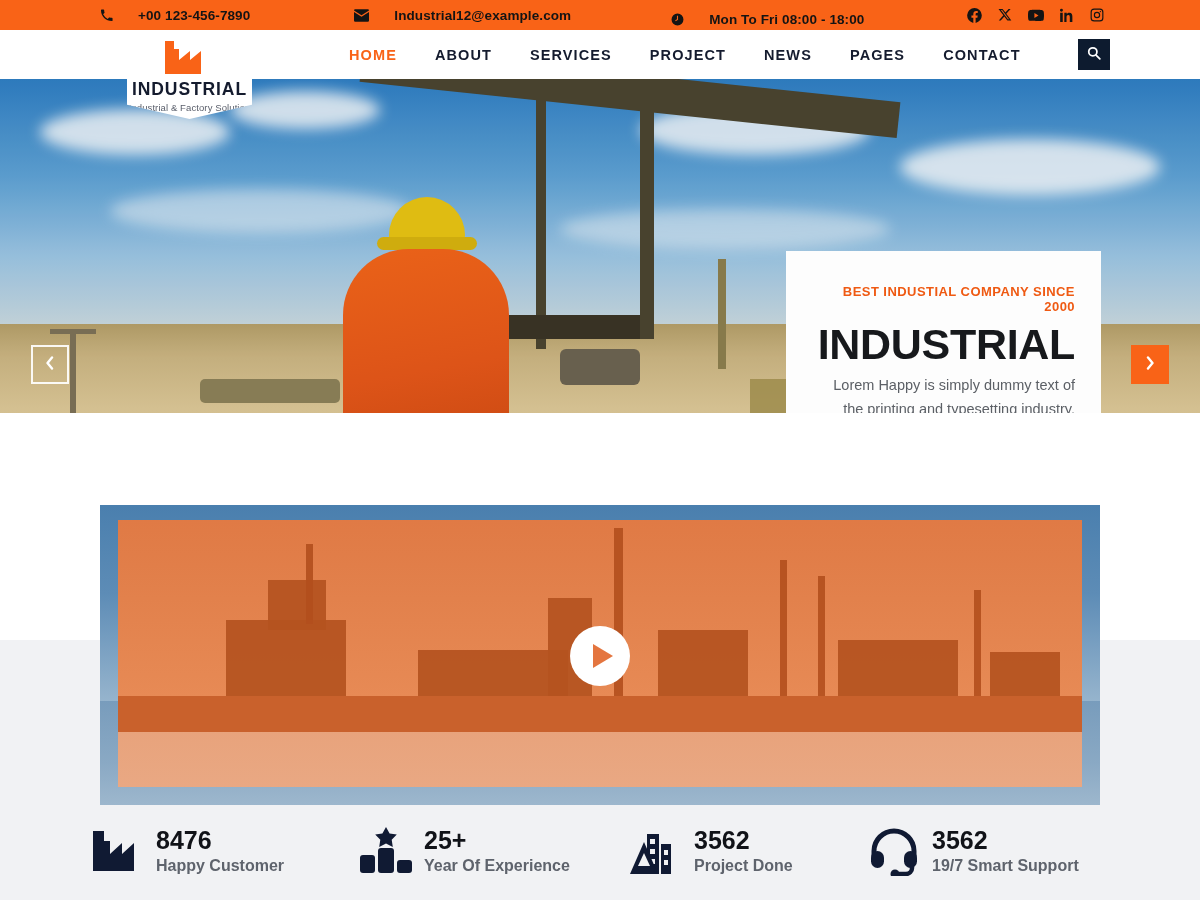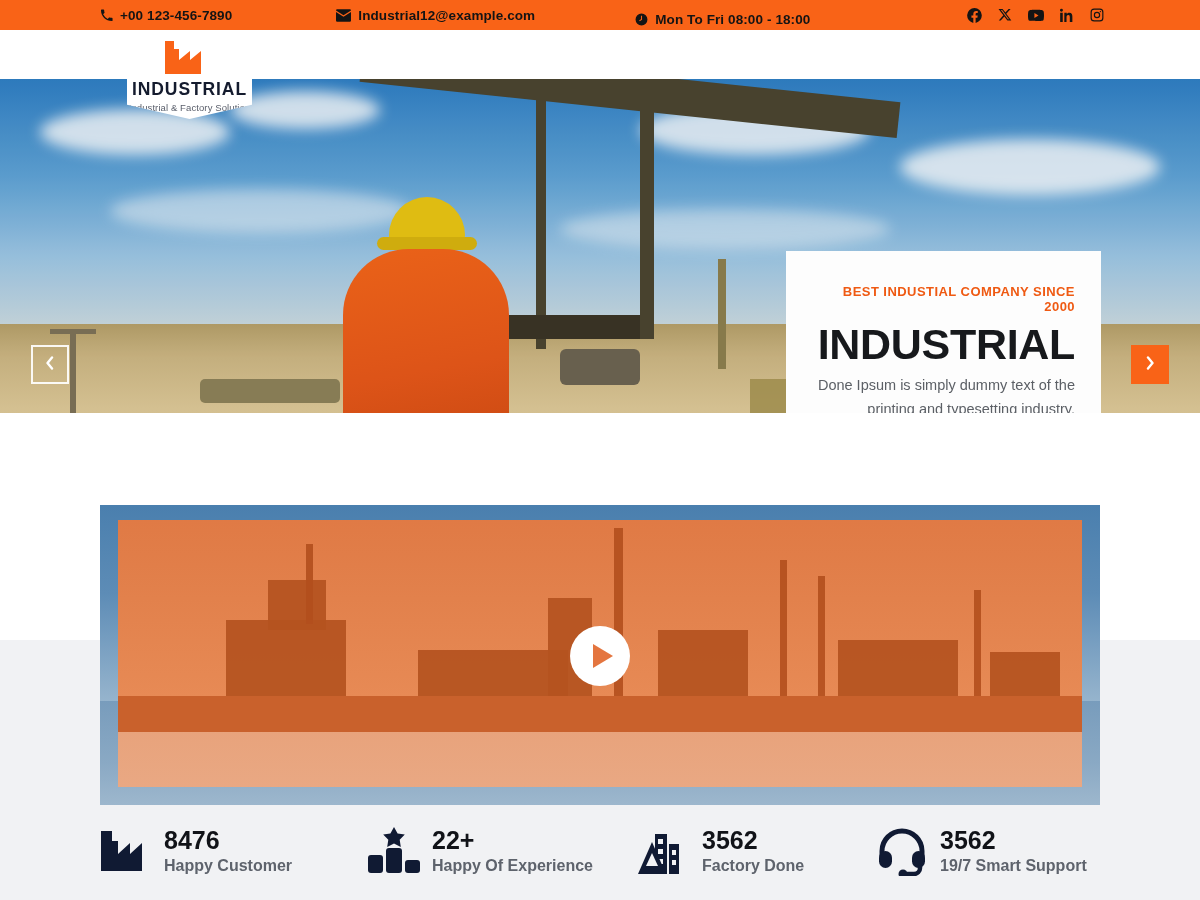--- a/index.html
+++ b/index.html
@@ -13,21 +13,21 @@
 
   
   .topbar {
     position: absolute; top: 0; left: 0;
     width: 1200px; height: 30px;
     background: #f96317;
     display: flex; align-items: center;
     color: #1b1b1b;
   }
   .tb-item {
-    display: flex; align-items: center; gap: 7px;
+    display: flex; align-items: center; gap: 25px;
     font-size: 13.5px; font-weight: 700;
     letter-spacing: .1px; color: #141414;
     white-space: nowrap;
   }
   .tb-phone  { margin-left: 100px; }
   .tb-mail   { margin-left: 104px; }
   .tb-hours  { margin-left: 100px; margin-top: 8px; }
   .tb-social { margin-left: auto; margin-right: 96px; display: flex; align-items: center; gap: 16px; }
   .tb-social svg { display: block; }
   .tb-item svg { display: block; }
@@ -207,21 +207,21 @@
   }
   .play-tri {
     width: 0; height: 0; margin-left: 5px;
     border-left: 20px solid #e4753f;
     border-top: 12px solid transparent;
     border-bottom: 12px solid transparent;
   }
 
   
   .stats {
-    position: absolute; top: 820px; left: 100px;
+    position: absolute; top: 820px; left: 92px;
     width: 1000px; height: 62px;
     display: flex; z-index: 8;
   }
   .stat { display: flex; align-items: center; gap: 12px; }
   .stat:nth-child(1) { width: 268px; }
   .stat:nth-child(2) { width: 270px; }
   .stat:nth-child(3) { width: 238px; }
   .stat:nth-child(4) { width: 224px; }
   .stat-icon { width: 52px; height: 54px; display: flex; align-items: center; justify-content: center; }
   .stat-num { font-size: 25px; font-weight: 800; color: #111318; line-height: 1.05; }
@@ -281,20 +281,39 @@
       <a href="#">
         <svg width="14" height="14" viewBox="0 0 24 24" fill="none" stroke="#141414" stroke-width="2">
             <rect x="2" y="2" width="20" height="20" rx="5"></rect>
             <circle cx="12" cy="12" r="4.5"></circle>
             <circle cx="17.8" cy="6.2" r="1.2" fill="#141414" stroke="none"></circle>
           </svg>
       </a>
     </div>
   </div>
 
+  <div class="navbar">
+    <div class="nav-links">
+      <a class="nav-link active" href="#">HOME</a>
+      <a class="nav-link" href="#">ABOUT</a>
+      <a class="nav-link" href="#">SERVICES</a>
+      <a class="nav-link" href="#">PROJECT</a>
+      <a class="nav-link" href="#">NEWS</a>
+      <a class="nav-link" href="#">PAGES</a>
+      <a class="nav-link" href="#">CONTACT</a>
+    </div>
+    <div class="nav-search">
+      <span>
+        <svg width="14" height="14" viewBox="0 0 24 24" fill="none" stroke="#fff" stroke-width="3">
+            <circle cx="10" cy="10" r="7"></circle>
+            <line x1="15.5" y1="15.5" x2="22" y2="22" stroke-linecap="round"></line>
+          </svg>
+      </span>
+    </div>
+  </div>
 
   <div class="logo-banner">
     <span class="logo-mark">
       <svg width="50" height="34" viewBox="0 0 50 34" fill="#f96317">
           <path d="M0 8h14v11l11-9v9l11-9v23H0z"></path>
           <rect x="0" y="0" width="9" height="10"></rect>
         </svg>
     </span>
     <span class="logo-name">INDUSTRIAL</span>
     <span class="logo-tag">Industrial &amp; Factory Solution</span>
@@ -328,21 +347,21 @@
         <div class="helmet-brim"></div>
         <div class="suit"></div>
 
       </div>
       <div class="hero-mask"></div>
     </div>
 
     <div class="hero-card">
       <div class="hero-eyebrow">BEST INDUSTIAL COMPANY SINCE 2000</div>
       <div class="hero-title">INDUSTRIAL</div>
-      <div class="hero-sub">Done Ipsum is simply dummy text of the printing and typesetting industry.</div>
+      <div class="hero-sub">Lorem Happy is simply dummy text of the printing and typesetting industry.</div>
     </div>
 
     <div class="slide-arrow slide-prev">
       <span>
         <svg width="10" height="14" viewBox="0 0 10 14" fill="none" stroke="#ffffff" stroke-width="2.4" stroke-linecap="round" stroke-linejoin="round">
             <polyline points="7,1.5 2.5,7 7,12.5"></polyline>
           </svg>
       </span>
     </div>
     <div class="slide-arrow slide-next">
@@ -401,42 +420,42 @@
     <div class="stat">
       <span class="stat-icon">
         <svg width="52" height="48" viewBox="0 0 52 48" fill="#101a33">
           <path d="M26 0l3.6 6.4 7.2 1.2-5.1 5.2 1.1 7.2L26 16.6l-6.8 3.4 1.1-7.2-5.1-5.2 7.2-1.2z"></path>
           <rect x="0" y="28" width="15" height="18" rx="3"></rect>
           <rect x="18" y="21" width="16" height="25" rx="3"></rect>
           <rect x="37" y="33" width="15" height="13" rx="3"></rect>
         </svg>
       </span>
       <span>
-        <span class="stat-num" style="display:block">22+</span>
-        <span class="stat-lbl" style="display:block">Happy Of Experience</span>
+        <span class="stat-num" style="display:block">25+</span>
+        <span class="stat-lbl" style="display:block">Year Of Experience</span>
       </span>
     </div>
 
     <div class="stat">
       <span class="stat-icon">
         <svg width="52" height="50" viewBox="0 0 52 50" fill="#101a33">
           <path d="M17 8h12v40H17z"></path>
           <path d="M31 18h10v30H31z"></path>
           <rect x="20" y="13" width="5" height="5" fill="#f1f2f4"></rect>
           <rect x="20" y="23" width="5" height="5" fill="#f1f2f4"></rect>
           <rect x="20" y="33" width="5" height="5" fill="#f1f2f4"></rect>
           <rect x="34" y="24" width="4" height="5" fill="#f1f2f4"></rect>
           <rect x="34" y="34" width="4" height="5" fill="#f1f2f4"></rect>
           <path d="M14 16 0 48h28z"></path>
           <path d="M14 27l-6 13h12z" fill="#f1f2f4"></path>
         </svg>
       </span>
       <span>
         <span class="stat-num" style="display:block">3562</span>
-        <span class="stat-lbl" style="display:block">Factory Done</span>
+        <span class="stat-lbl" style="display:block">Project Done</span>
       </span>
     </div>
 
     <div class="stat">
       <span class="stat-icon">
         <svg width="50" height="50" viewBox="0 0 50 50" fill="none">
           <path d="M5 30V25a20 20 0 0 1 40 0v5" stroke="#101a33" stroke-width="5" stroke-linecap="round"></path>
           <rect x="2" y="25" width="13" height="17" rx="6.5" fill="#101a33"></rect>
           <rect x="35" y="25" width="13" height="17" rx="6.5" fill="#101a33"></rect>
           <path d="M43 40v2a6 6 0 0 1-6 6h-8" stroke="#101a33" stroke-width="4.5" stroke-linecap="round"></path>

